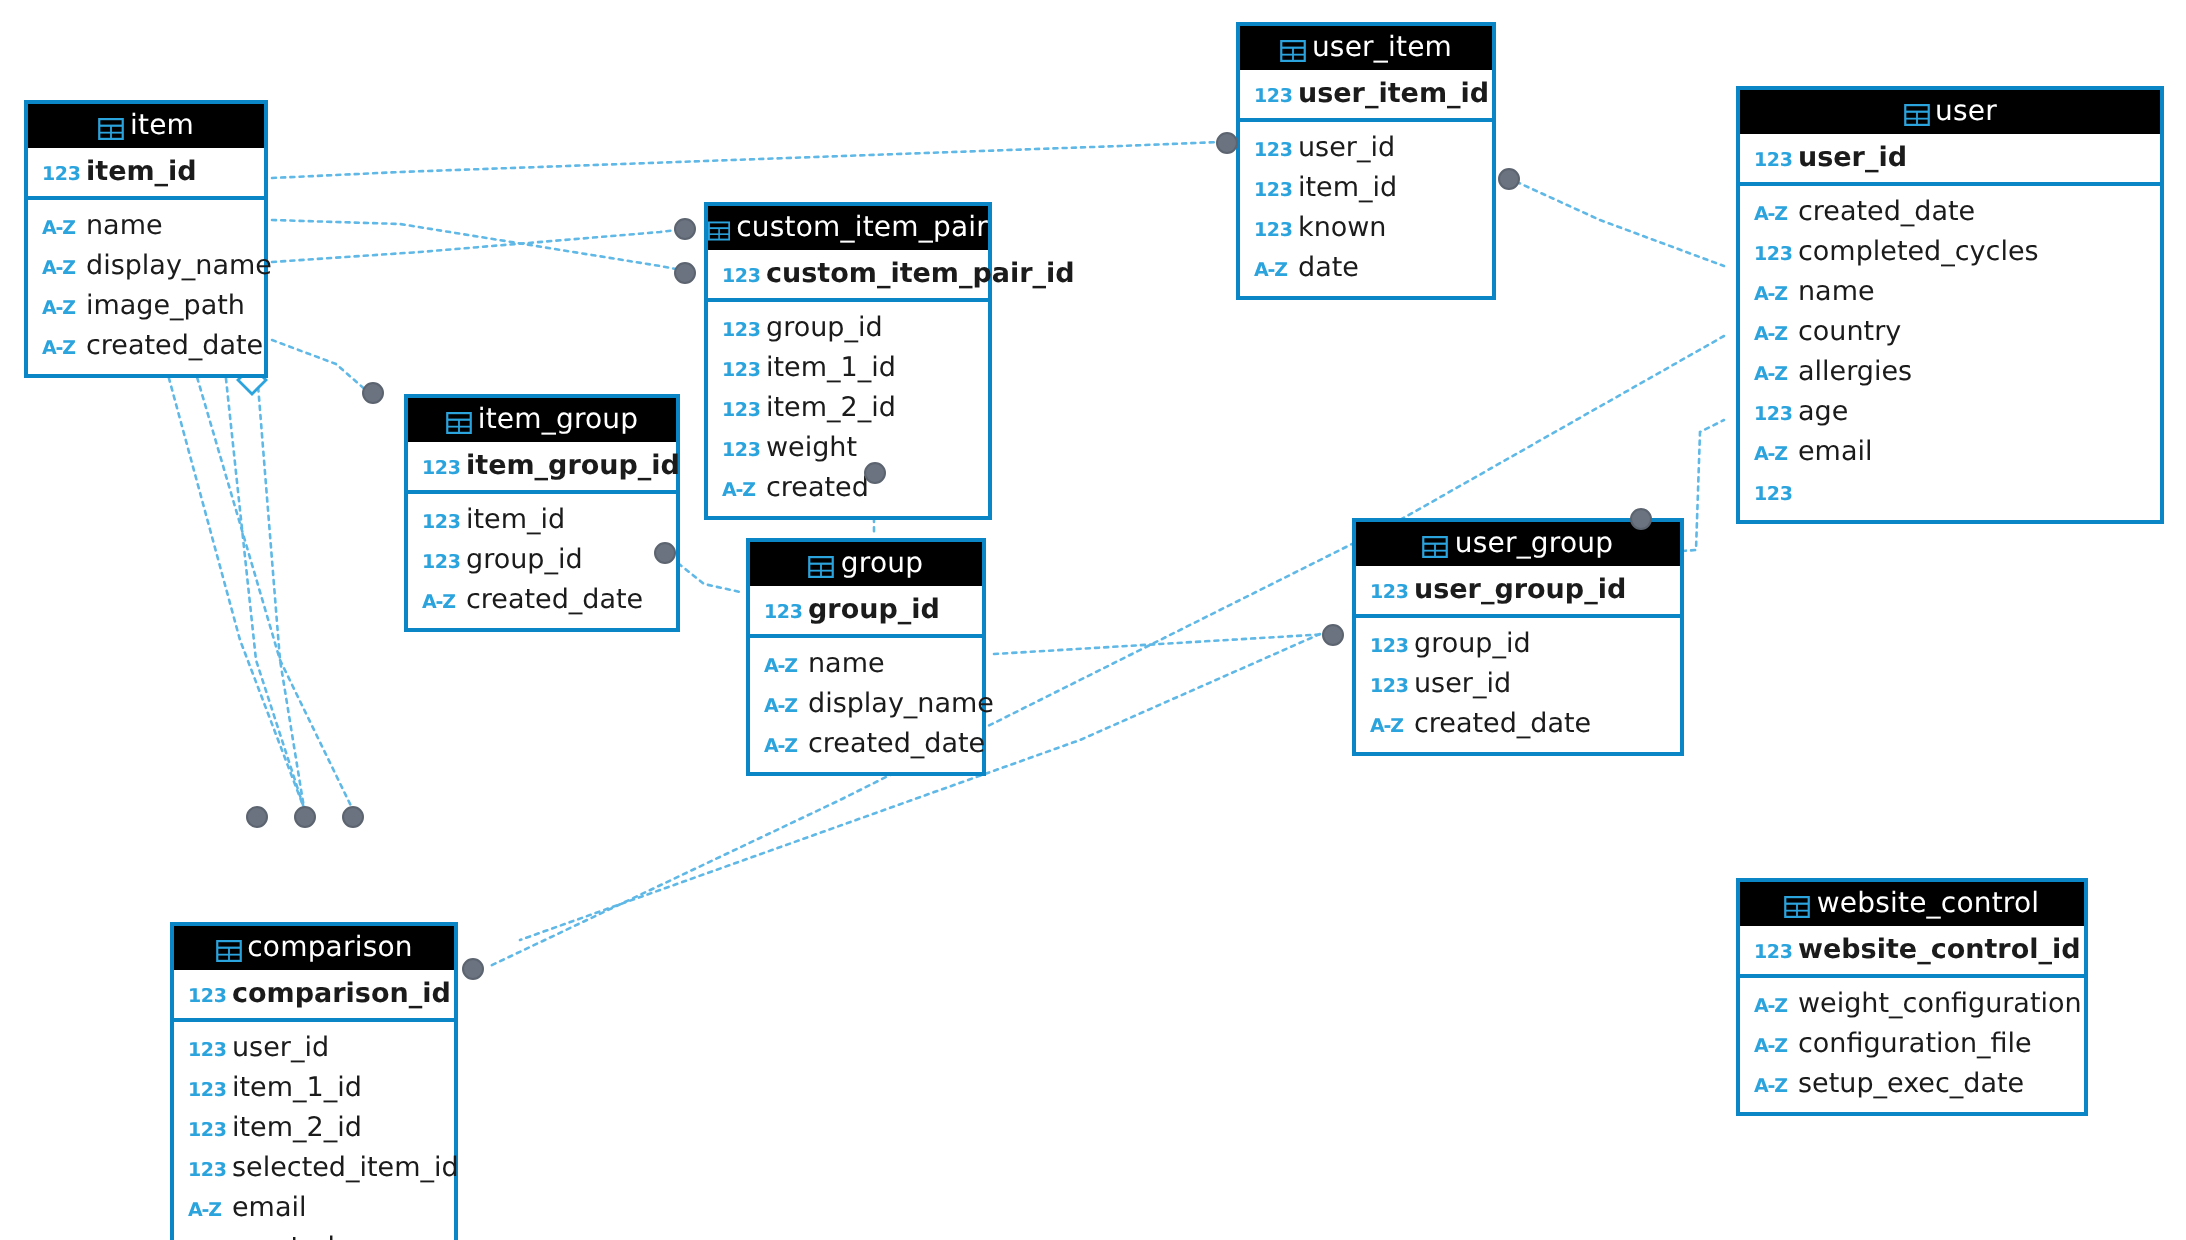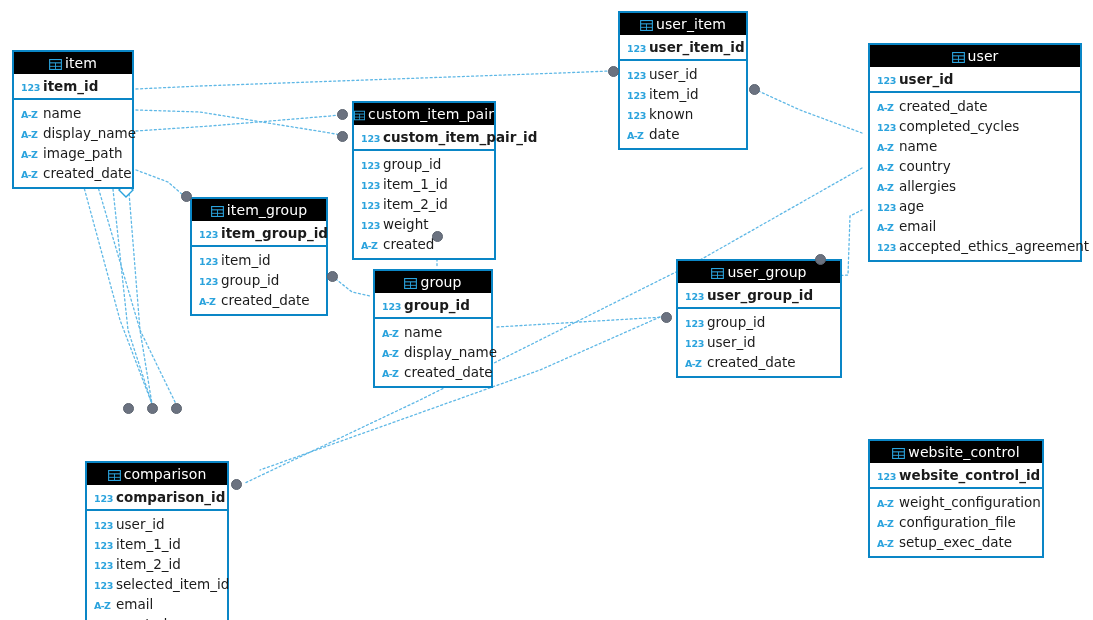--- a/index.html
+++ b/index.html
@@ -237,25 +237,24 @@
           <div class="attr">
             <span class="ticon">123</span>
             <span>age</span>
           </div>
           <div class="attr">
             <span class="ticon az">A-Z</span>
             <span>email</span>
           </div>
           <div class="attr">
             <span class="ticon">123</span>
-            <span>accepted_ethics_agreement</span>
-          </div>
-        </div>
-      </div>
-      <div class="entity" style="left: 190px; top: 197px; width: 138px;">
+          </div>
+        </div>
+      </div>
+      <div class="entity" style="left: 202px; top: 197px; width: 138px;">
         <div class="ent-header">
           <svg viewBox="0 0 14 12" class="tbl-icon" width="13" height="11">
             <rect x="0.6" y="0.6" width="12.8" height="10.8" fill="none" stroke="#2ba3dd" stroke-width="1.2"></rect>
             <line x1="0.6" y1="4.2" x2="13.4" y2="4.2" stroke="#2ba3dd" stroke-width="1.2"></line>
             <line x1="0.6" y1="8" x2="13.4" y2="8" stroke="#2ba3dd" stroke-width="1"></line>
             <line x1="7" y1="4.2" x2="7" y2="11.4" stroke="#2ba3dd" stroke-width="1"></line>
           </svg>
           <span>item_group</span>
         </div>
         <div class="pk-row">

